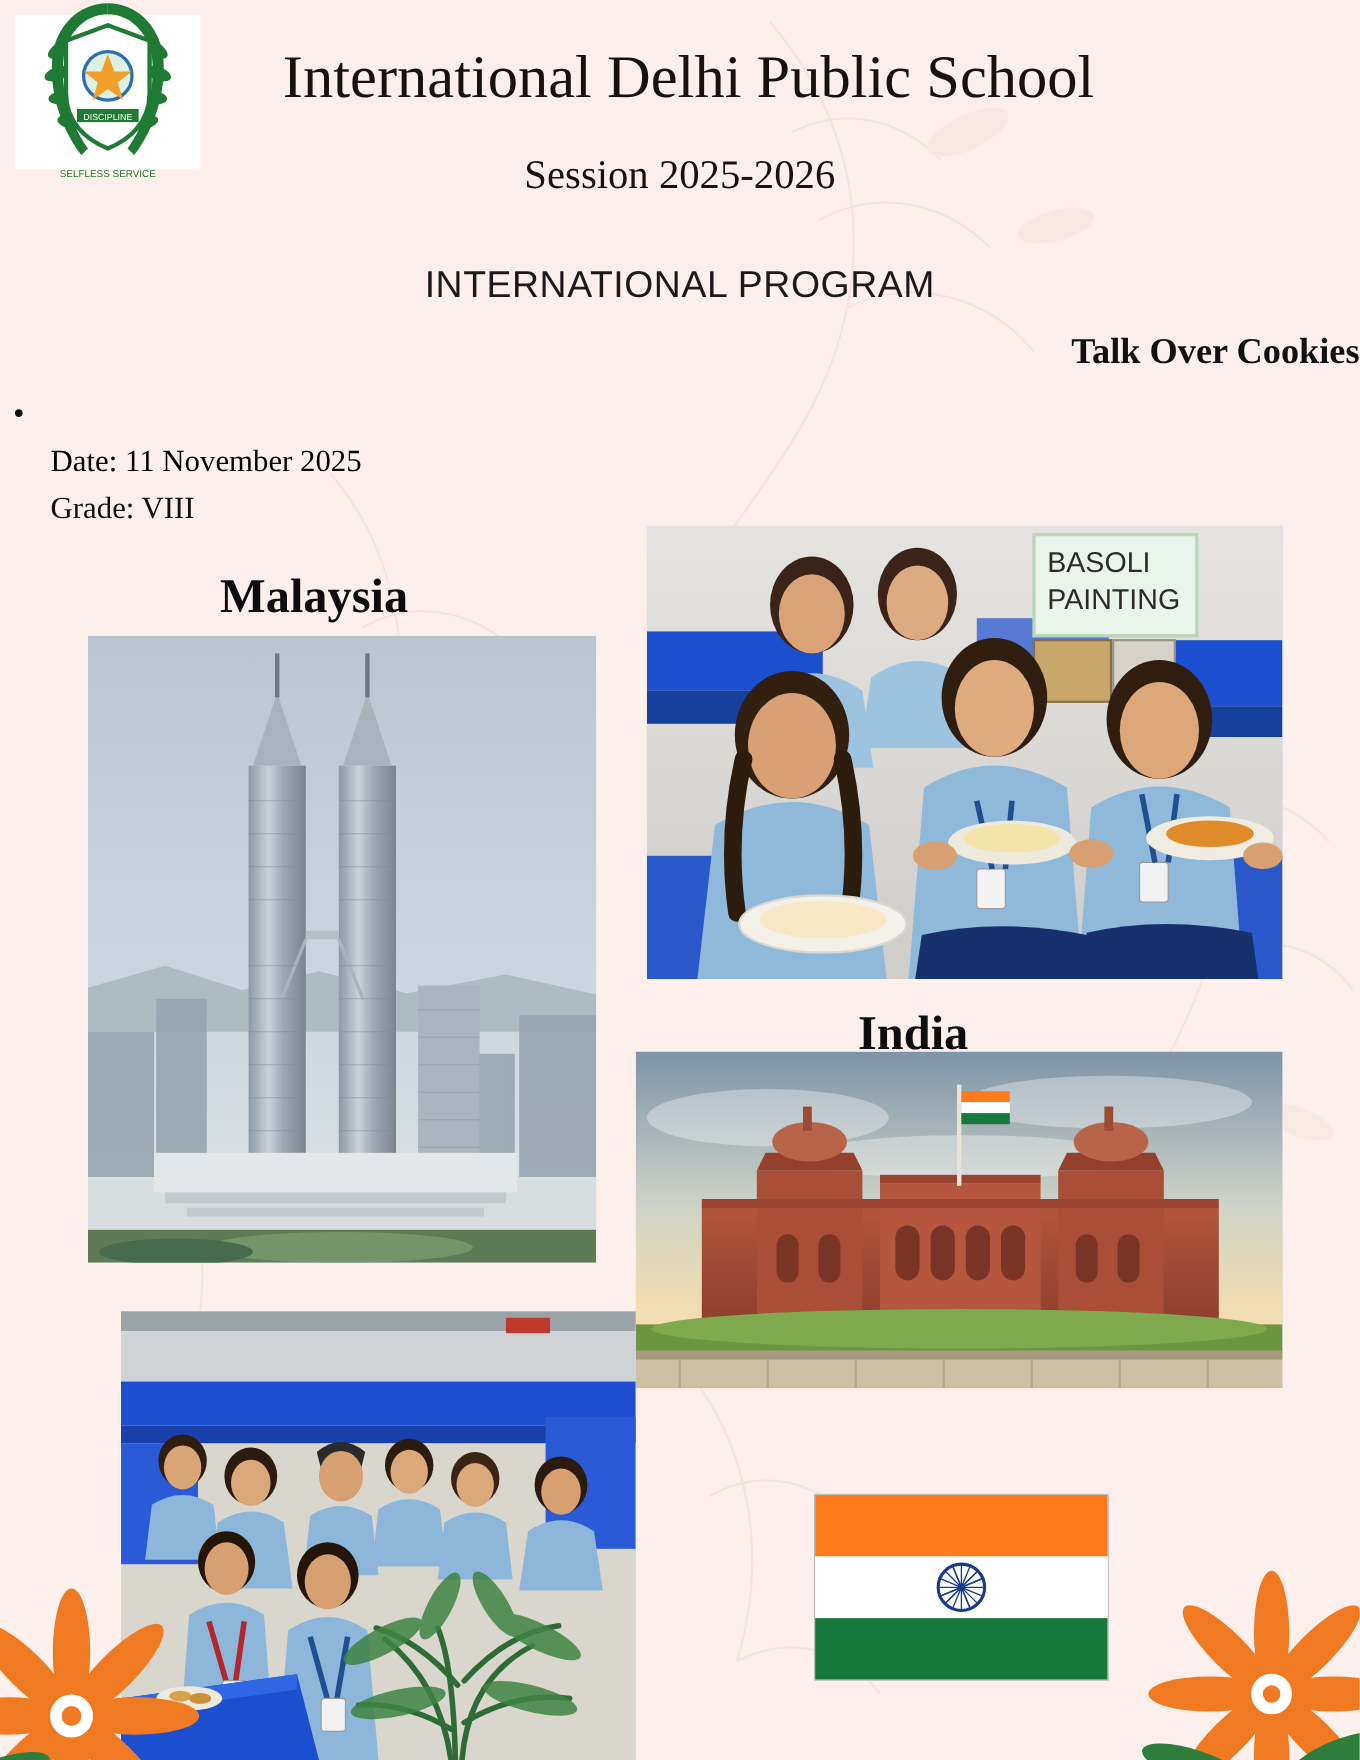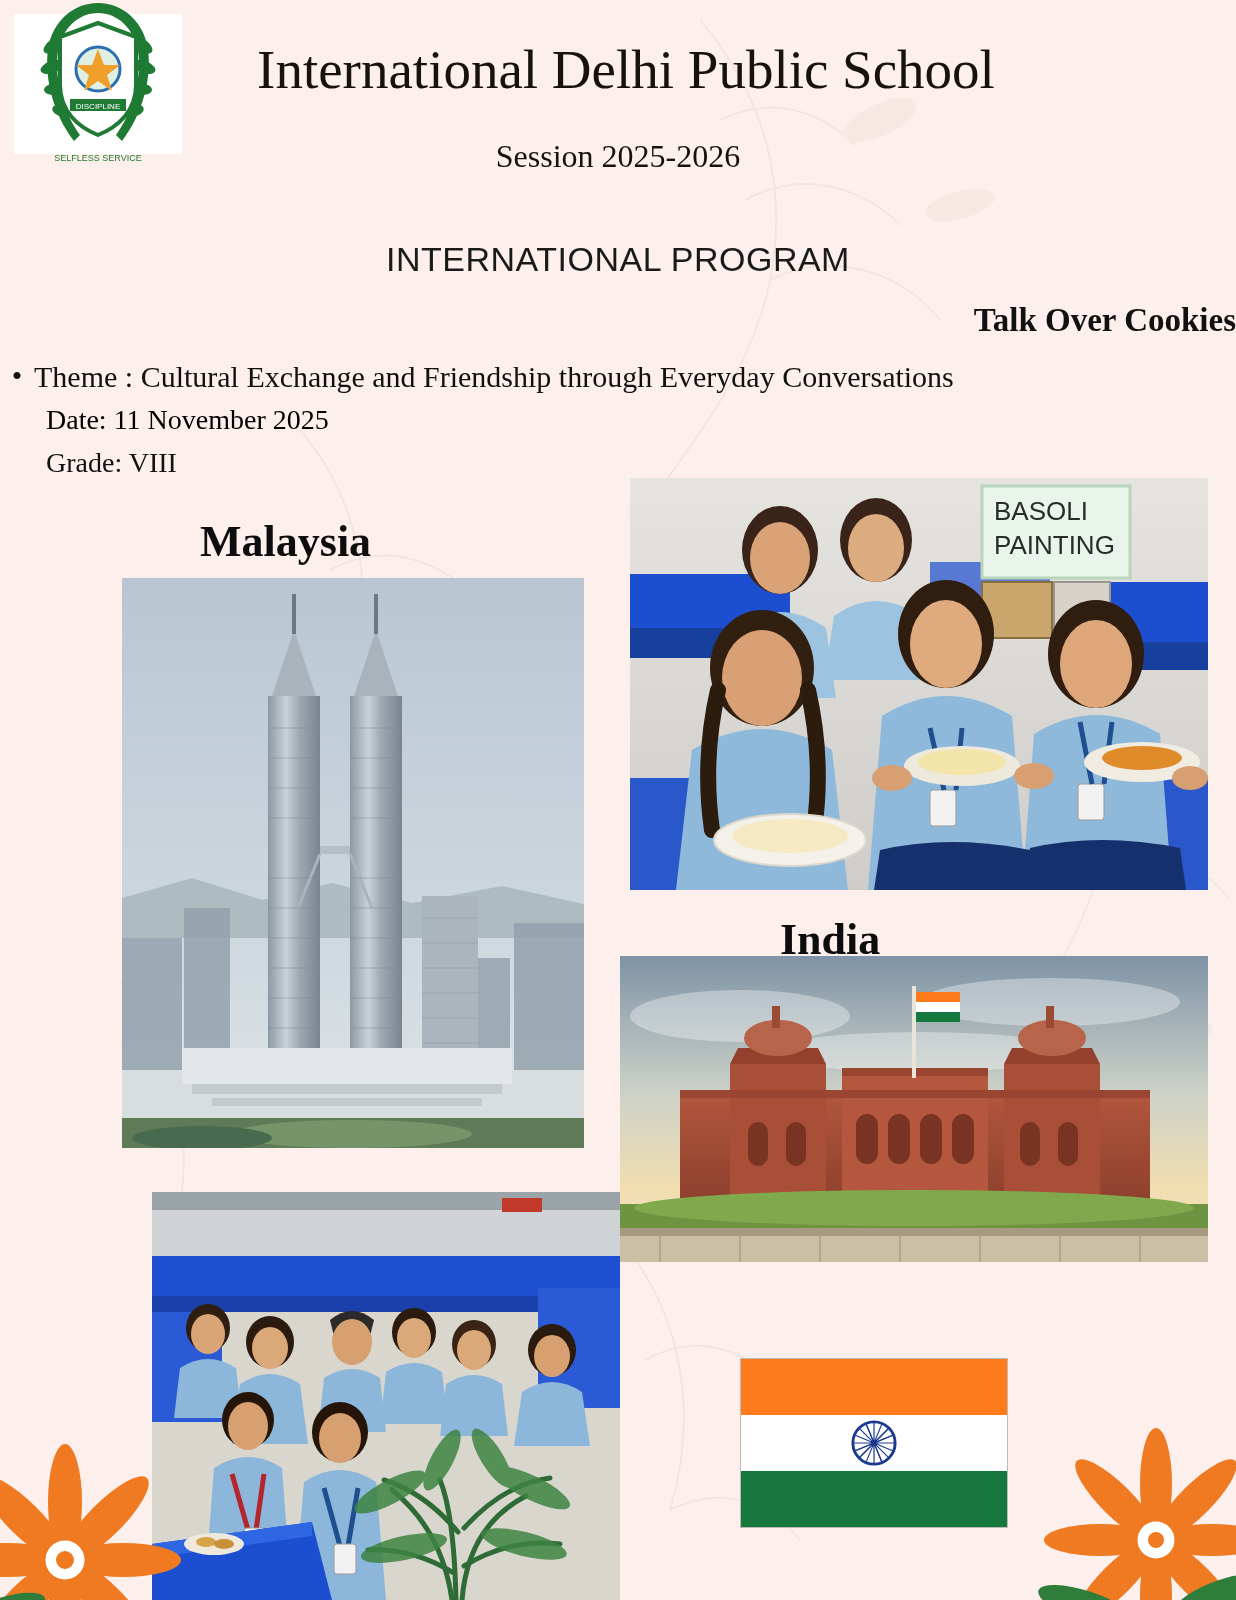--- a/index.html
+++ b/index.html
@@ -37,21 +37,21 @@
     font-size: 55px;
     color: #17120f;
     letter-spacing: 0px;
     margin-left: 16px;
   }
   .session {
     position: absolute;
     left: 0; right: 0; top: 138px;
     text-align: center;
     font-family: "Liberation Serif", serif;
-    font-size: 32px;
+    font-size: 37px;
     color: #17120f;
   }
 
   .program-label {
     position: absolute;
     left: 0; right: 0; top: 240px;
     text-align: center;
     font-family: "Liberation Sans", sans-serif;
     font-size: 34px;
     color: #1a1a1a;
@@ -117,21 +117,20 @@
     font-size: 44px;
     color: #0d0d0d;
     margin-top: 12px;
   }
 
   
   .photo {
     position: absolute;
     overflow: hidden;
     background: #cfd4d8;
-    margin-left: 42px;
   }
   .photo svg { display: block; width: 100%; height: 100%; }
 
   #photo-towers { left: 80px; top: 578px; width: 462px; height: 570px; }
   #photo-students-food { left: 588px; top: 478px; width: 578px; height: 412px; }
   #photo-redfort { left: 578px; top: 956px; width: 588px; height: 306px; }
   #photo-classroom { left: 110px; top: 1192px; width: 468px; height: 408px; }
 
   
   #india-flag {
@@ -211,21 +210,20 @@
 </div>
 
 <div class="school-title">International Delhi Public School</div>
 <div class="session">Session 2025-2026</div>
 
 <div class="program-label">INTERNATIONAL PROGRAM</div>
 <div class="program-title">Talk Over Cookies</div>
 
 <div class="theme-row">
   <span class="bullet">•</span>
-  <span class="theme-text">Theme : Cultural Exchange and Friendship through Everyday Conversations</span>
 </div>
 <div class="meta-date">Date: 11 November 2025</div>
 <div class="meta-grade">Grade: VIII</div>
 
 <div class="country-malaysia">Malaysia</div>
 <div class="country-india">India</div>
 
 <div class="photo" id="photo-towers">
   <svg viewBox="0 0 462 570" preserveAspectRatio="none">
     <defs>

